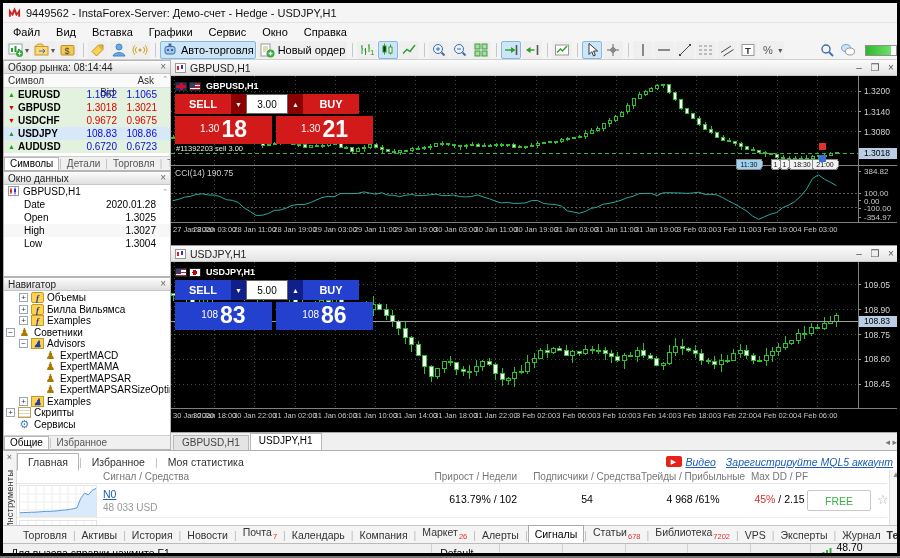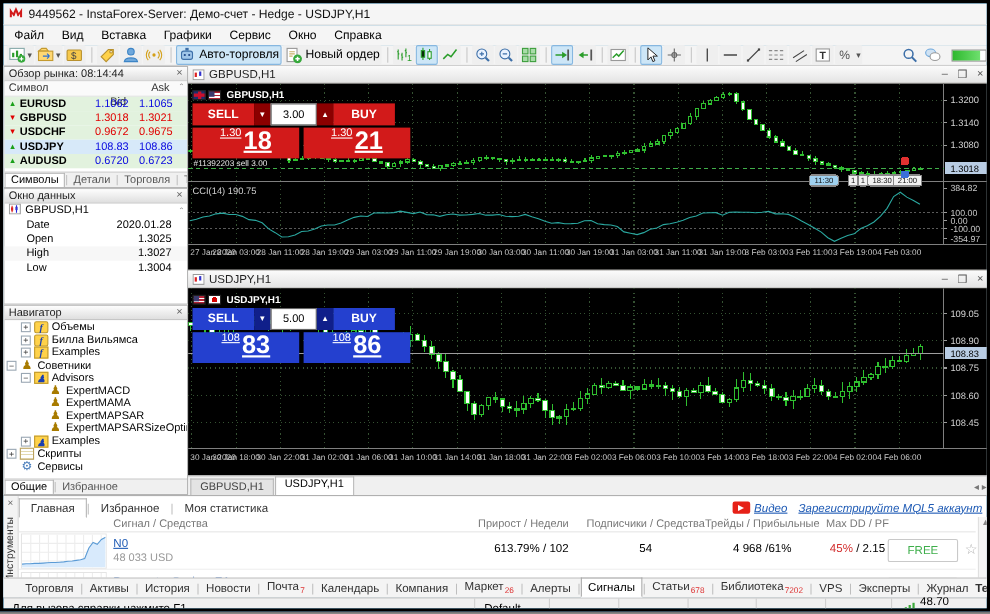--- a/index.html
+++ b/index.html
@@ -77,21 +77,21 @@
   .flag-gb{background:linear-gradient(#c8102e,#c8102e) center/12px 3px no-repeat,
            linear-gradient(#c8102e,#c8102e) center/3px 9px no-repeat,#1b2f6e;}
   .flag-us{background:linear-gradient(#3c3b6e,#3c3b6e) top left/5px 5px no-repeat,
            repeating-linear-gradient(180deg,#b22234 0 1.5px,#fff 1.5px 3px);}
   .flag-jp{background:radial-gradient(circle at center,#d30000 0 2.5px,#fff 2.5px);}
   .tp-ctrl{height:20px;display:flex;margin-top:1px;}
   .tp-btn{width:56px;color:#fff;font-weight:bold;font-size:11px;display:flex;align-items:center;justify-content:center;}
   .tp-step{width:15px;color:#fff;font-size:7px;display:flex;align-items:center;justify-content:center;}
   .tp-vol{width:42px;background:#fff;color:#000;font-size:10px;display:flex;align-items:center;justify-content:center;border:1px solid #666;}
   .tp-prices{display:flex;margin-top:2px;height:28px;}
-  .tp-price{width:97px;color:#fff;display:flex;align-items:flex-start;justify-content:center;padding-bottom:2px;text-decoration:underline;}
+  .tp-price{width:97px;color:#fff;display:flex;align-items:center;justify-content:center;padding-bottom:2px;}
   .tp-price .sm{font-size:10px;margin-right:2px;margin-bottom:2px;}
   .tp-price .bg{font-size:23px;font-weight:bold;line-height:22px;}
   .red .tp-btn,.red .tp-price{background:#d21a1a;}
   .red .tp-step{background:#8b0000;}
   .blue .tp-btn,.blue .tp-price{background:#2440cf;}
   .blue .tp-step{background:#101f8a;}
   .tp-gap{width:4px;}
   
   .toolbox{position:absolute;left:0;top:447px;width:900px;height:93px;background:#fff;border-top:1px solid #b0b0b0;overflow:hidden;}
   .tb-strip{position:absolute;left:0;top:0;width:14px;height:93px;background:#f3f3f3;border-right:1px solid #ddd;

